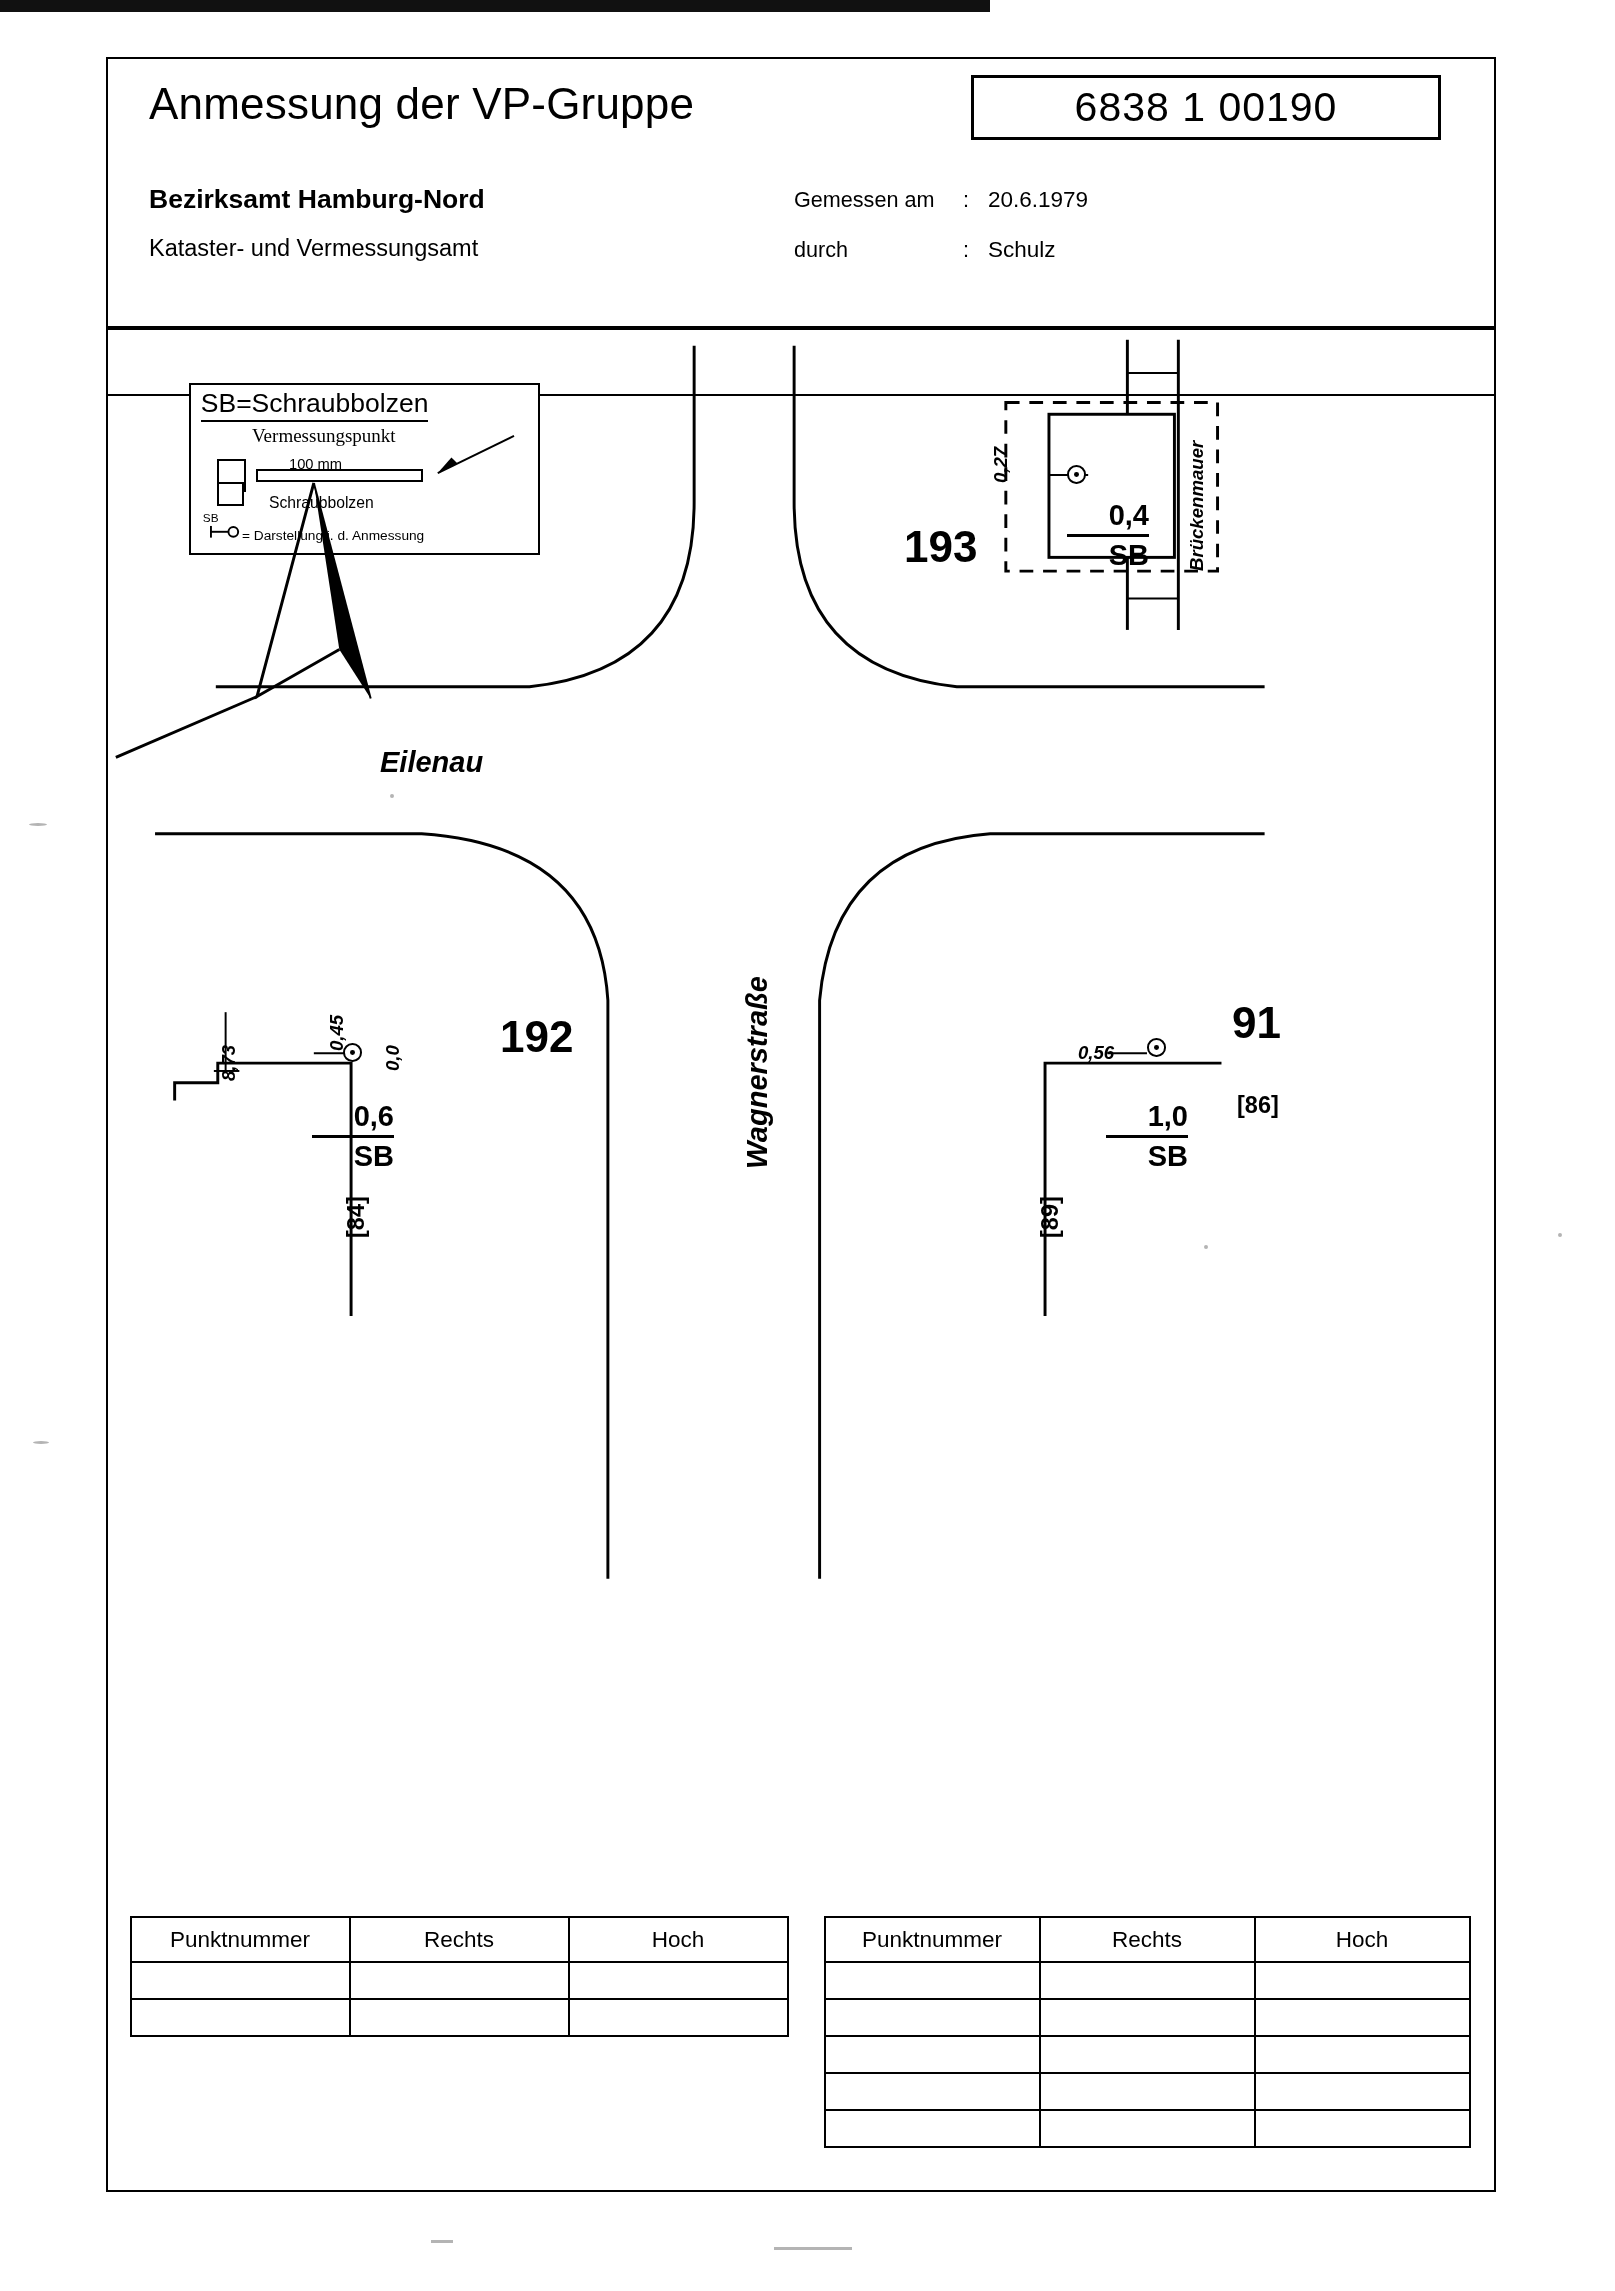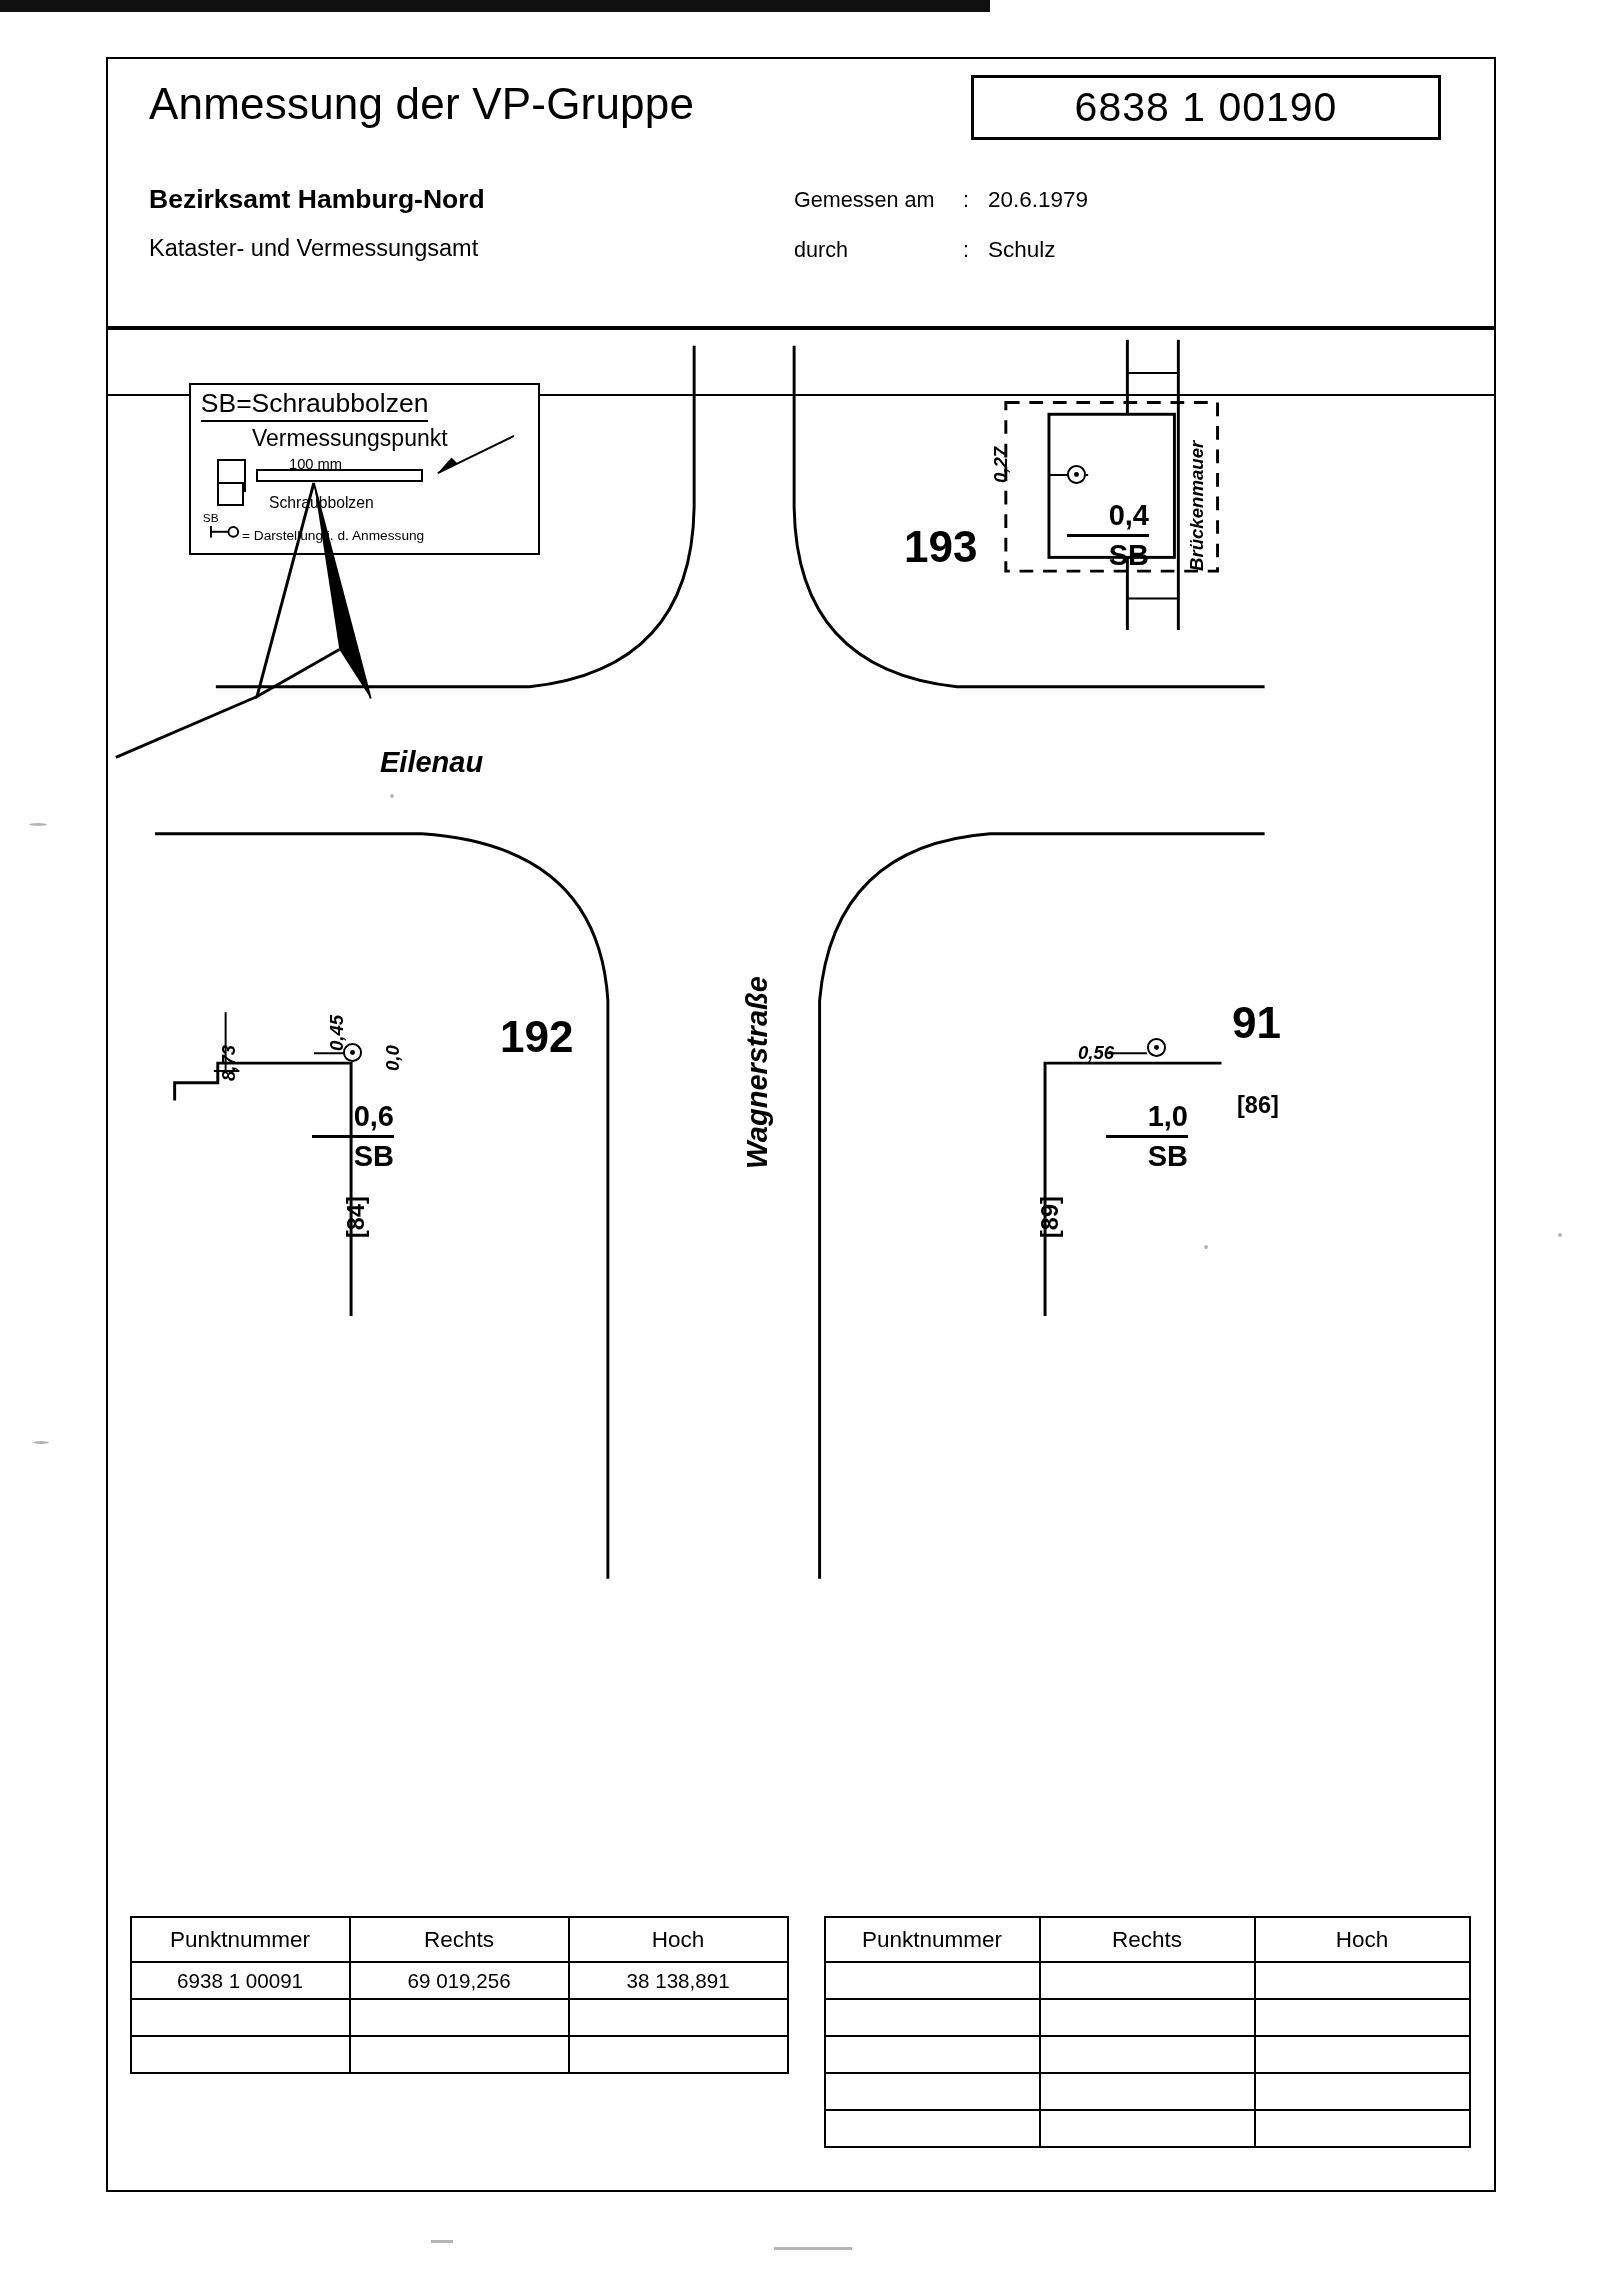--- a/index.html
+++ b/index.html
@@ -143,22 +143,23 @@
     top: 2.9px;
     font-size: 26.5px;
     border-bottom: 2px solid #000;
     padding-bottom: 1px;
     white-space: nowrap;
   }
   .legend-sub {
     position: absolute;
     left: 61px;
     top: 40px;
-    font-size: 23px;
-    white-space: nowrap;
+    font-size: 19px;
+    white-space: nowrap;
+    font-family: Liberation Serif, serif;
   }
   .legend-mm {
     position: absolute;
     left: 98px;
     top: 71px;
     font-size: 14.7px;
   }
   .legend-bolt-label {
     position: absolute;
     left: 78px;
@@ -455,25 +456,20 @@
       <table class="coord left">
         <thead>
           <tr>
             <th>Punktnummer</th>
             <th>Rechts</th>
             <th>Hoch</th>
           </tr>
         </thead>
         <tbody>
           <tr>
-            <td>6938 1 00091</td>
-            <td class="num">69 019,256</td>
-            <td class="num">38 138,891</td>
-          </tr>
-          <tr>
             <td></td>
             <td class="num"></td>
             <td class="num"></td>
           </tr>
           <tr>
             <td></td>
             <td class="num"></td>
             <td class="num"></td>
           </tr>
         </tbody>

